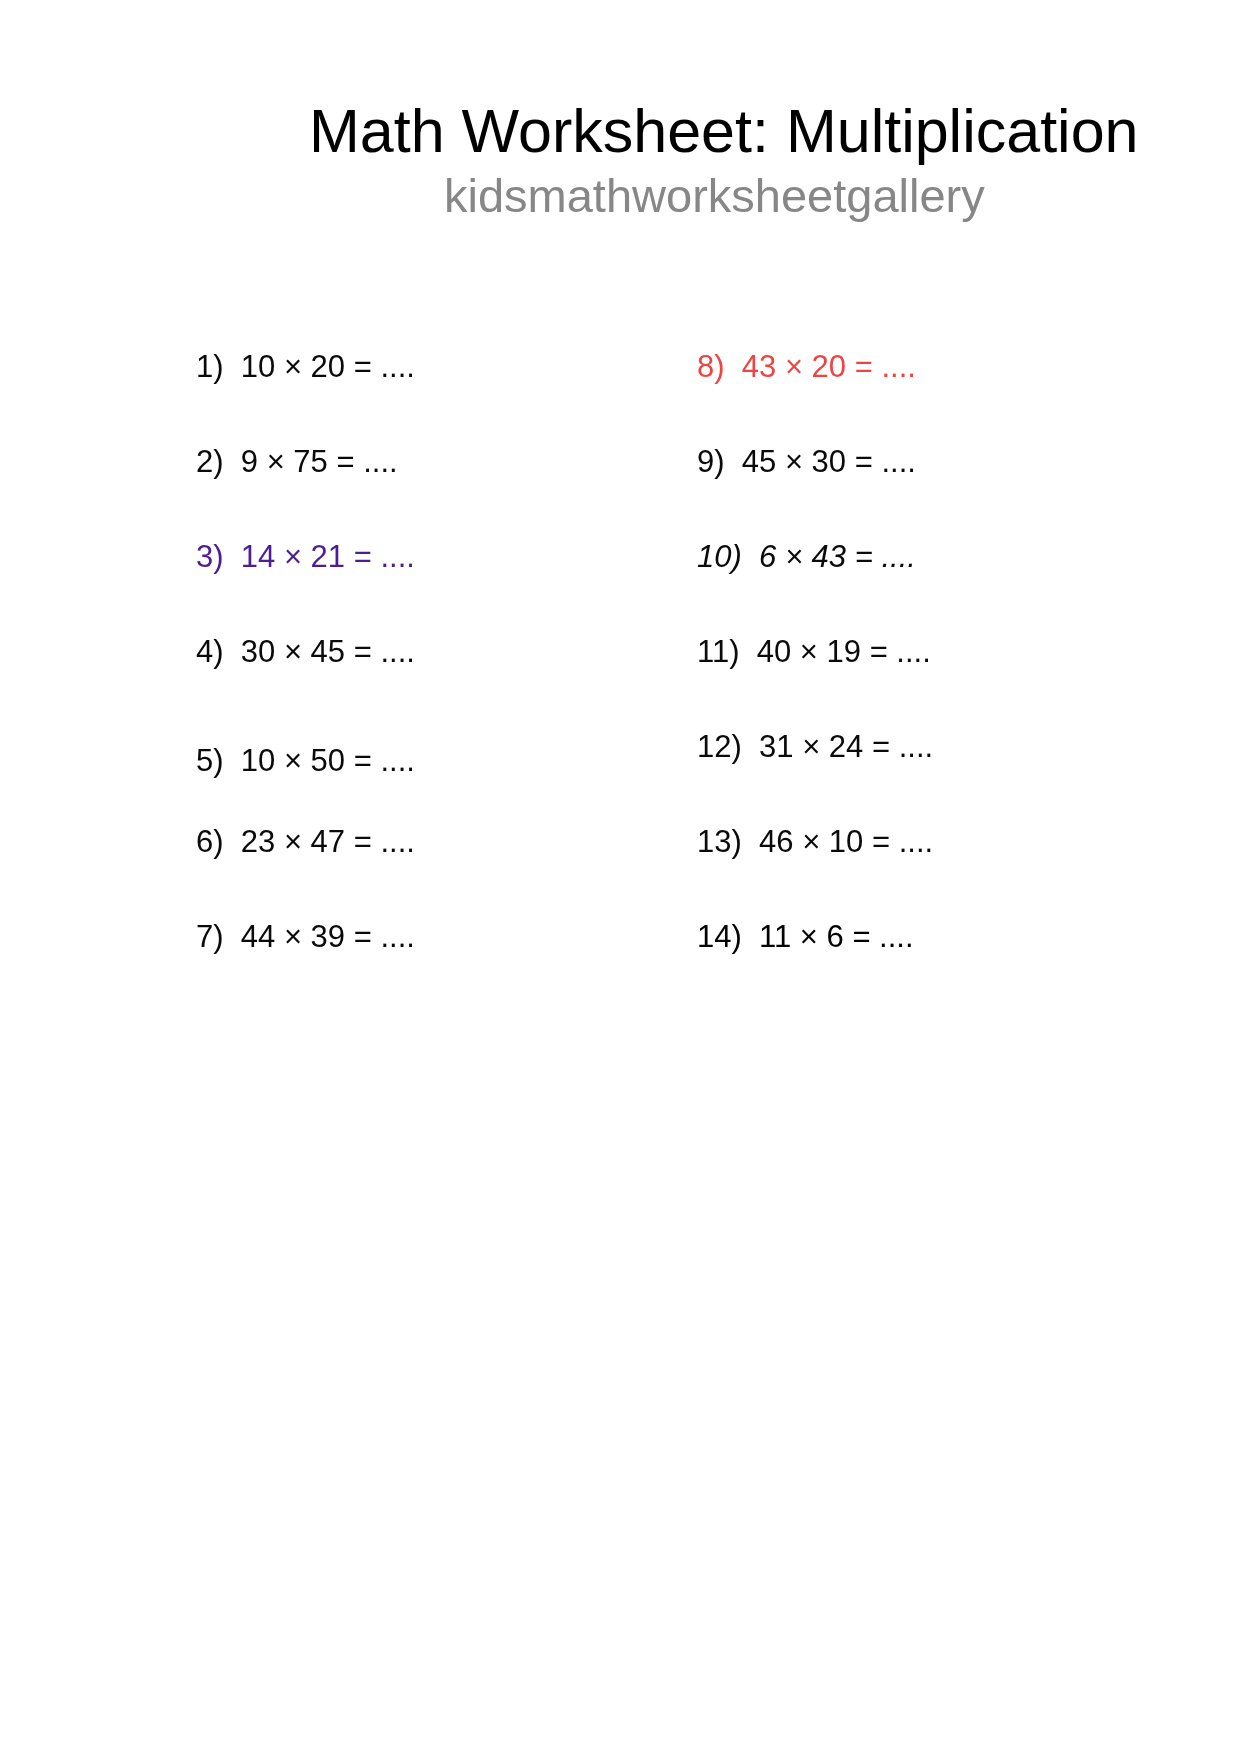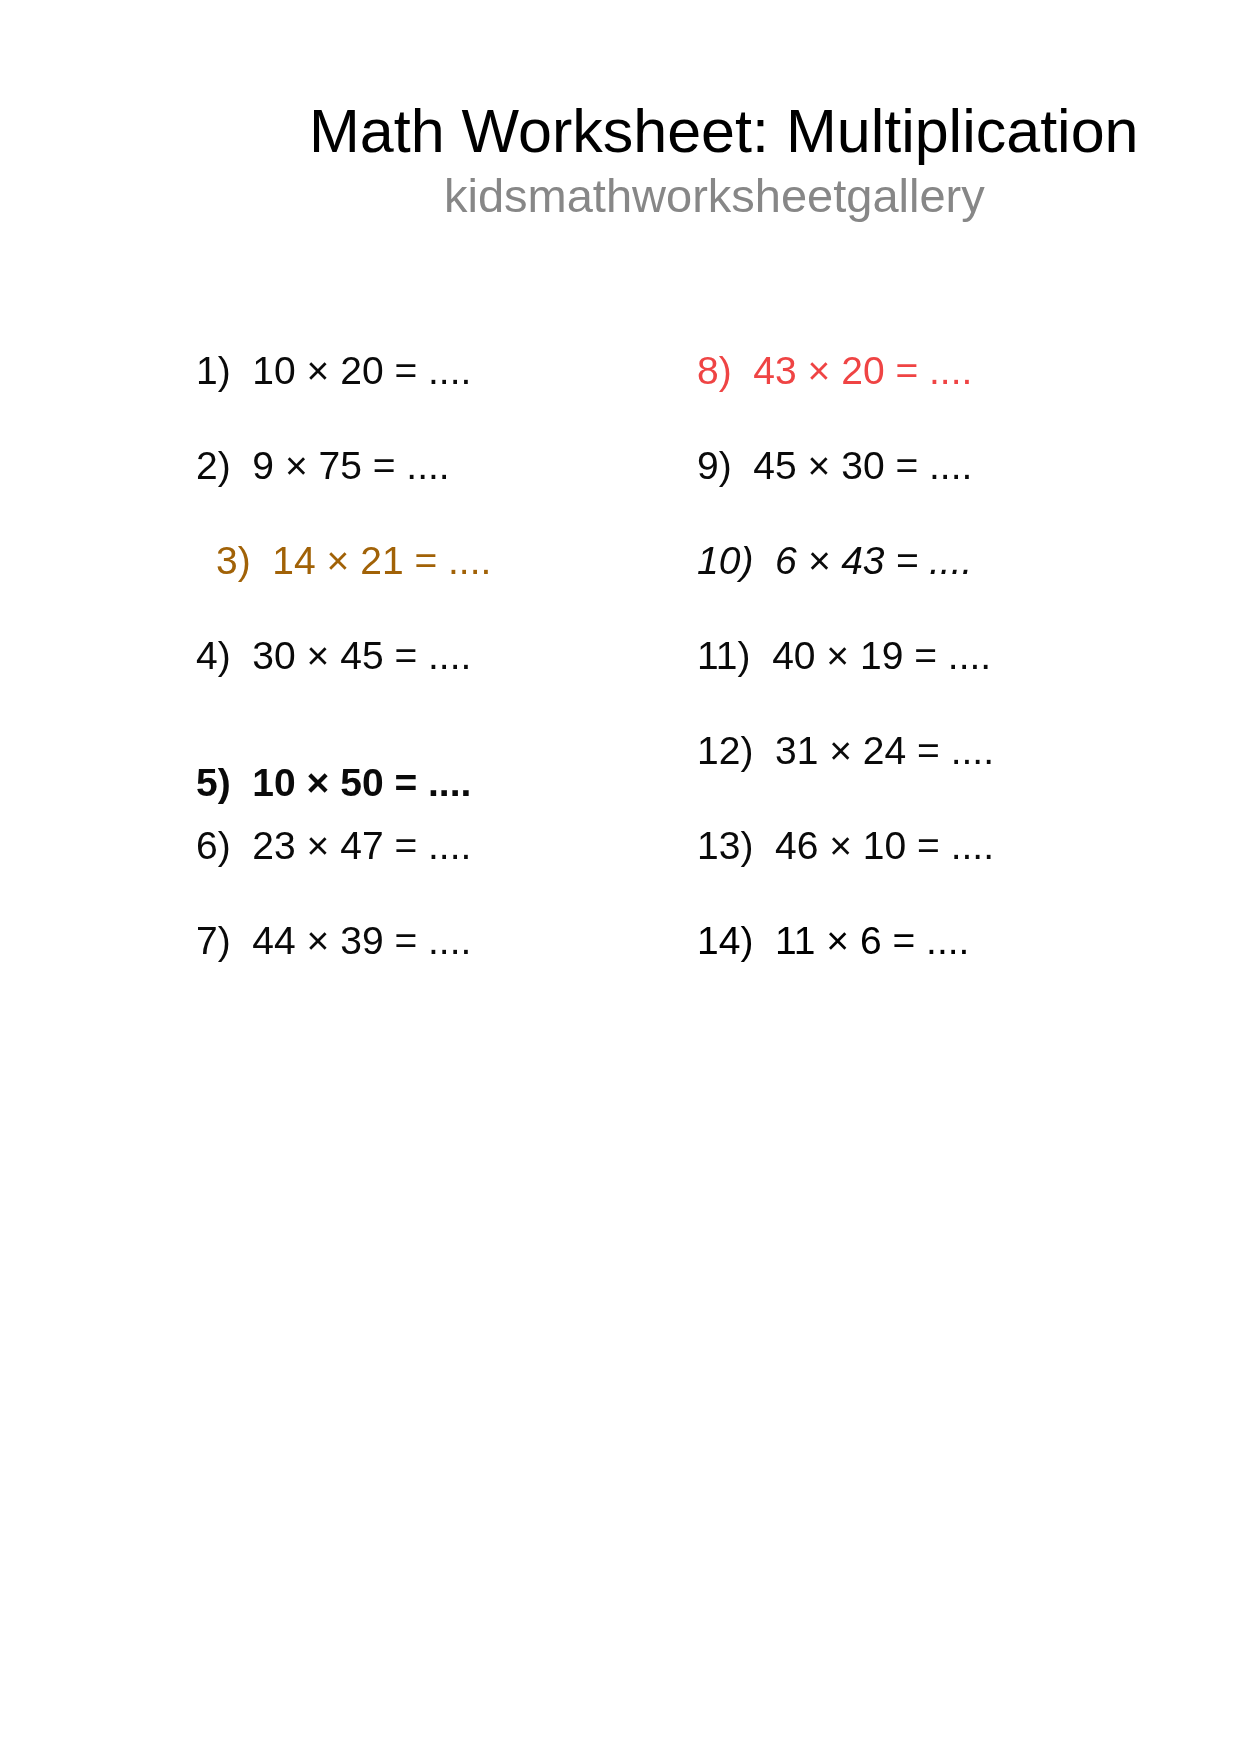--- a/index.html
+++ b/index.html
@@ -35,44 +35,44 @@
   }
   .problems {
     position: absolute;
     left: 0;
     top: 0;
     width: 100%;
     height: 100%;
   }
   .problem {
     position: absolute;
-    font-size: 39px;
+    font-size: 31px;
     line-height: 1;
     color: #0a0a0a;
     white-space: pre;
   }
   .problem .num {
     display: inline;
   }
   .problem .expr {
     display: inline;
   }
 </style>
 </head>
 <body>
 
 <div class="page" style="background: rgb(255, 255, 255);">
   <div class="title" style="color: rgb(0, 0, 0);">Math Worksheet: Multiplication</div>
   <div class="subtitle" style="color: rgb(135, 135, 135);">kidsmathworksheetgallery</div>
   <div class="problems">
       <div class="problem" style="left: 196px; top: 351px; color: rgb(10, 10, 10);"><span class="num">1)  </span><span class="expr">10 × 20 = ....</span></div>
       <div class="problem" style="left: 196px; top: 446px; color: rgb(10, 10, 10);"><span class="num">2)  </span><span class="expr">9 × 75 = ....</span></div>
-      <div class="problem" style="left: 196px; top: 541px; color: #a16207; margin-left: 20px;"><span class="num">3)  </span><span class="expr">14 × 21 = ....</span></div>
+      <div class="problem" style="left: 196px; top: 541px; color: #4c1d95;"><span class="num">3)  </span><span class="expr">14 × 21 = ....</span></div>
       <div class="problem" style="left: 196px; top: 636px; color: rgb(10, 10, 10);"><span class="num">4)  </span><span class="expr">30 × 45 = ....</span></div>
-      <div class="problem" style="left: 196px; top: 763px; color: rgb(10, 10, 10); font-weight: bold;"><span class="num">5)  </span><span class="expr">10 × 50 = ....</span></div>
+      <div class="problem" style="left: 196px; top: 745px; color: rgb(10, 10, 10);"><span class="num">5)  </span><span class="expr">10 × 50 = ....</span></div>
       <div class="problem" style="left: 196px; top: 826px; color: rgb(10, 10, 10);"><span class="num">6)  </span><span class="expr">23 × 47 = ....</span></div>
       <div class="problem" style="left: 196px; top: 921px; color: rgb(10, 10, 10);"><span class="num">7)  </span><span class="expr">44 × 39 = ....</span></div>
       <div class="problem" style="left: 697px; top: 351px; color: #ef4444;"><span class="num">8)  </span><span class="expr">43 × 20 = ....</span></div>
       <div class="problem" style="left: 697px; top: 446px; color: rgb(10, 10, 10);"><span class="num">9)  </span><span class="expr">45 × 30 = ....</span></div>
       <div class="problem" style="left: 697px; top: 541px; color: rgb(10, 10, 10); font-style: italic;"><span class="num">10)  </span><span class="expr">6 × 43 = ....</span></div>
       <div class="problem" style="left: 697px; top: 636px; color: rgb(10, 10, 10);"><span class="num">11)  </span><span class="expr">40 × 19 = ....</span></div>
       <div class="problem" style="left: 697px; top: 731px; color: rgb(10, 10, 10);"><span class="num">12)  </span><span class="expr">31 × 24 = ....</span></div>
       <div class="problem" style="left: 697px; top: 826px; color: rgb(10, 10, 10);"><span class="num">13)  </span><span class="expr">46 × 10 = ....</span></div>
       <div class="problem" style="left: 697px; top: 921px; color: #000000;"><span class="num">14)  </span><span class="expr">11 × 6 = ....</span></div>
     </div>

